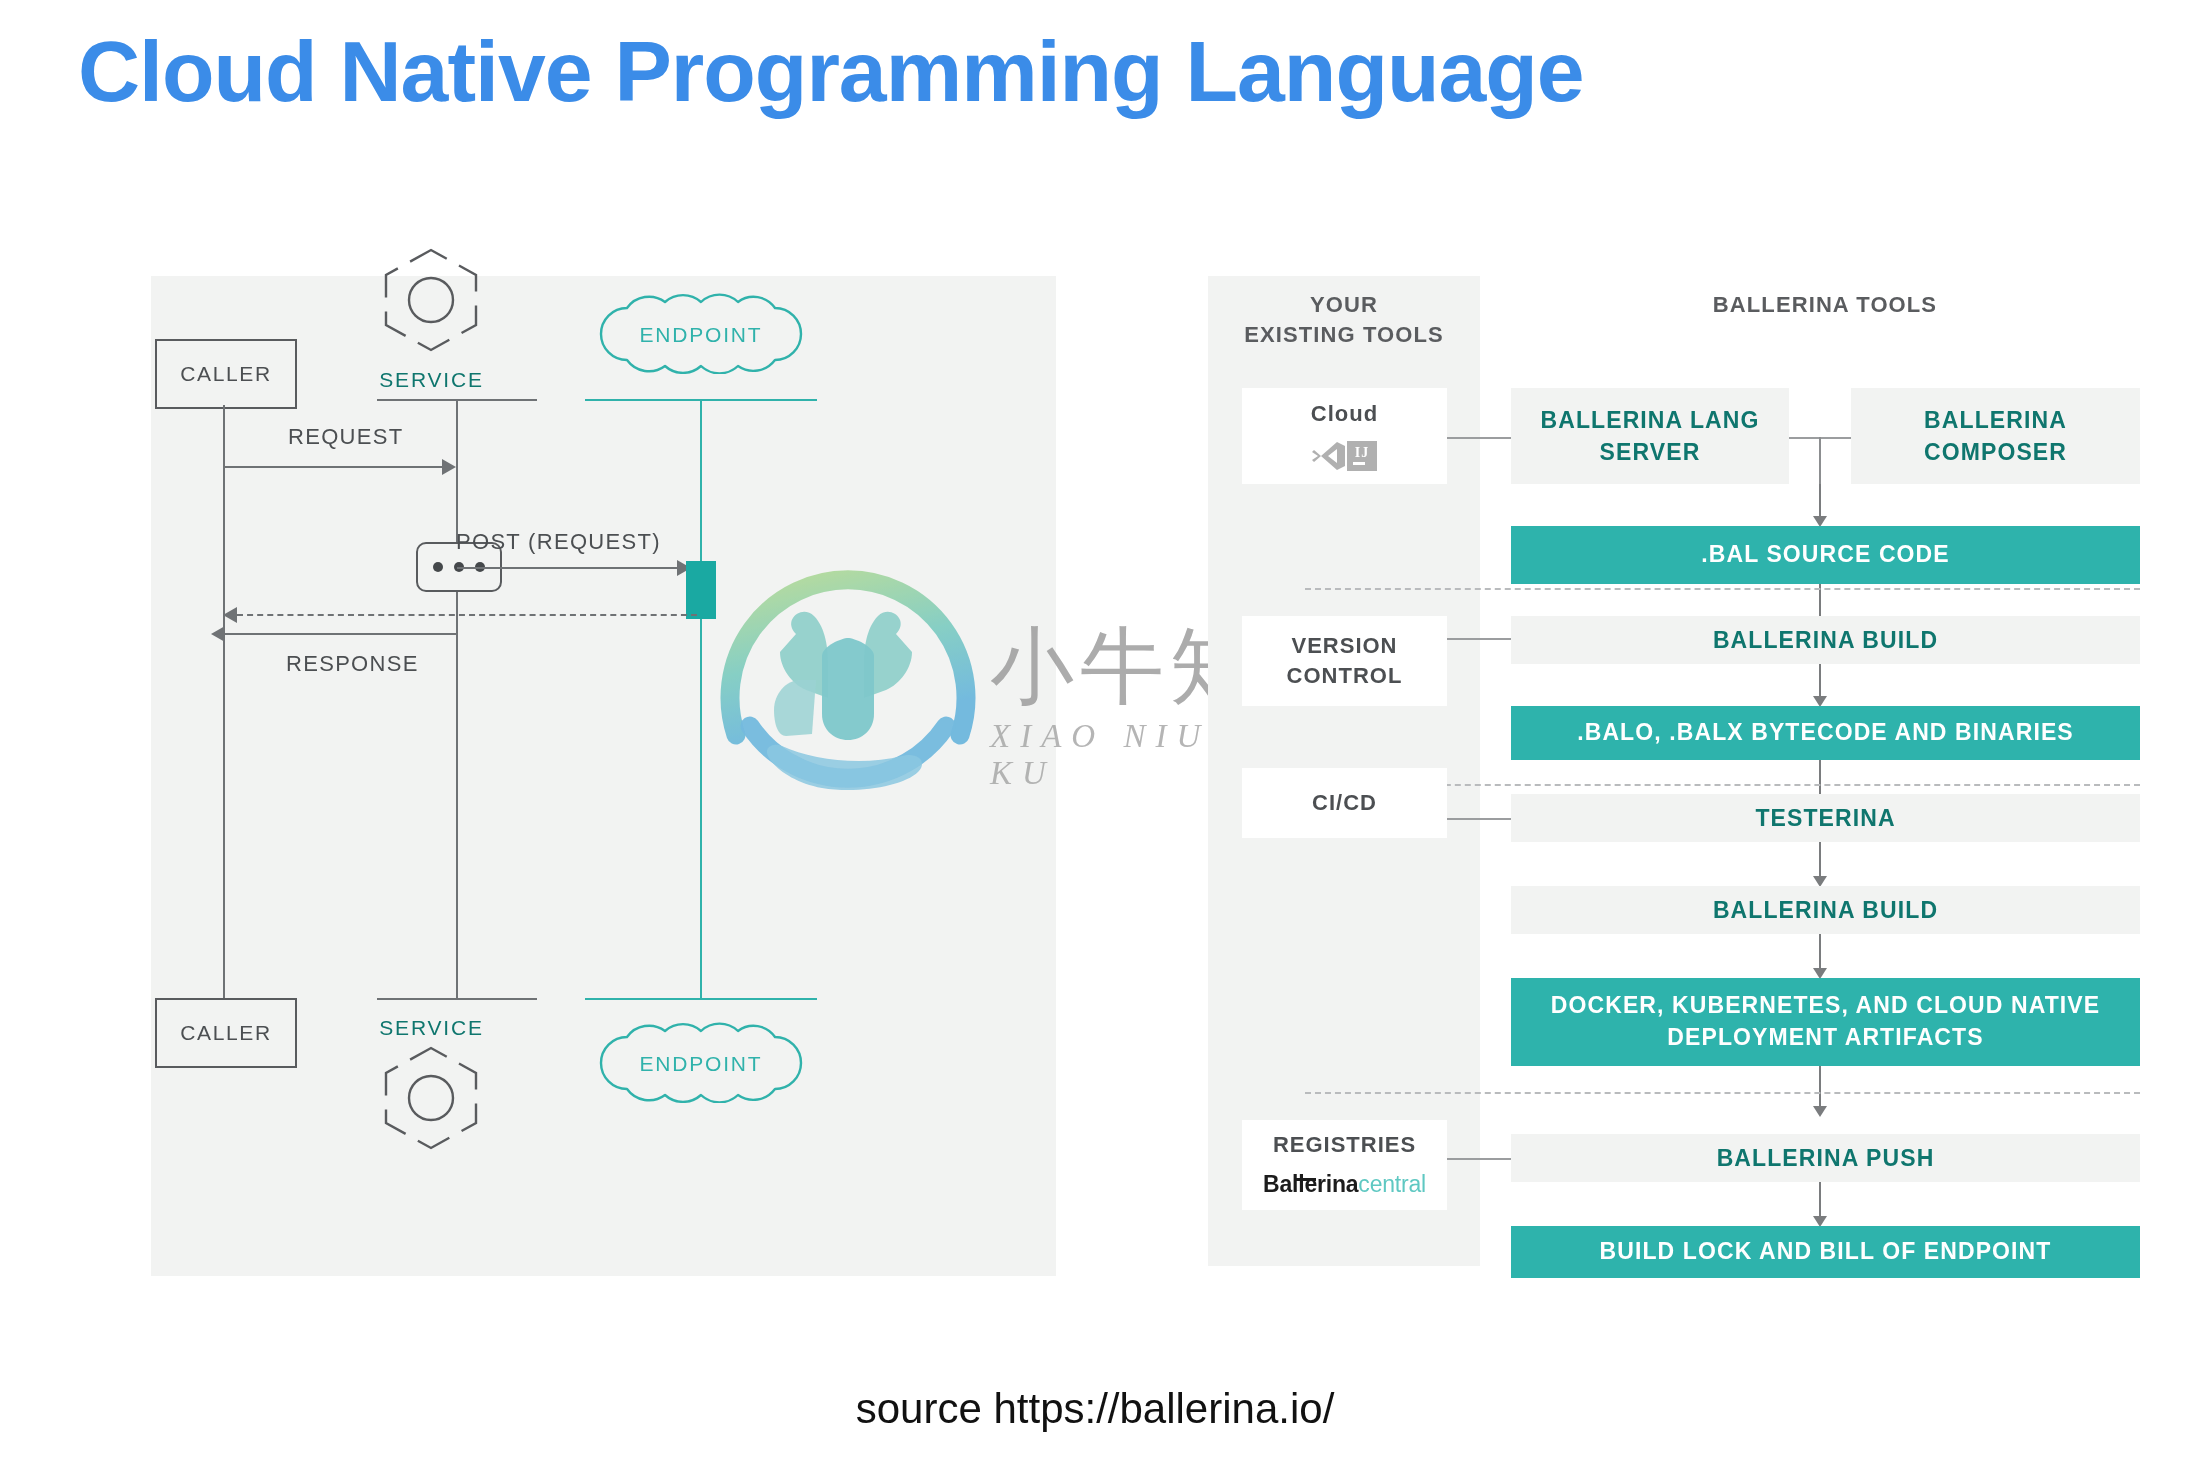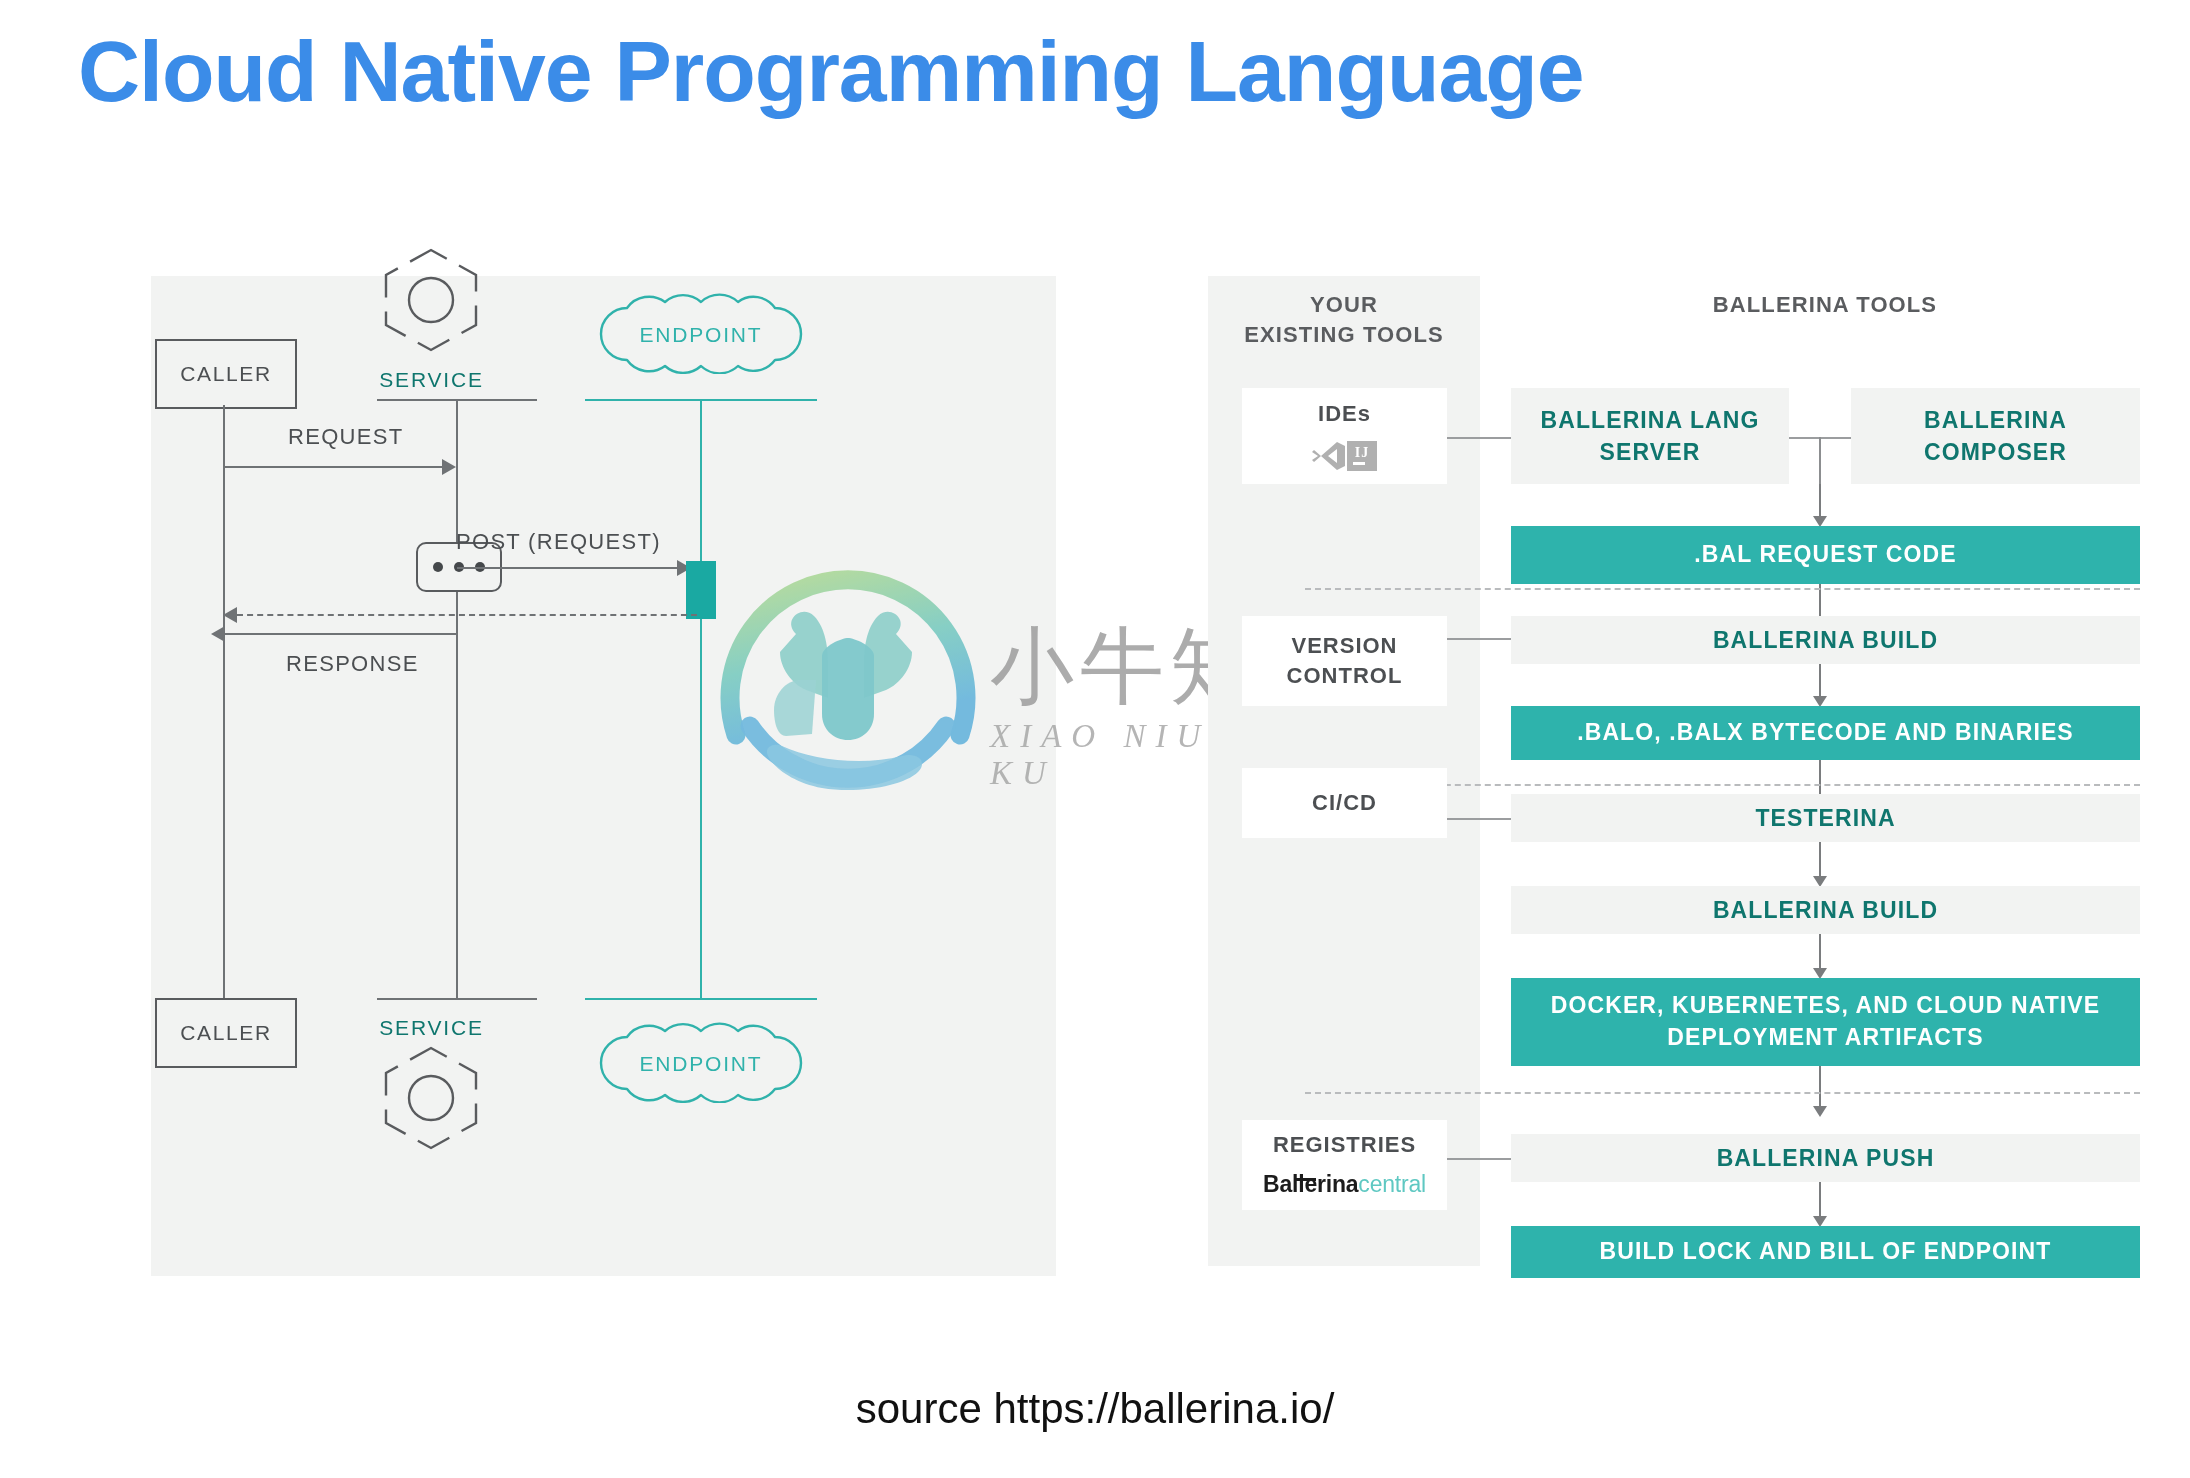--- a/index.html
+++ b/index.html
@@ -231,21 +231,21 @@
     <div class="wm-text-en">XIAO NIU ZHI SHI KU</div>
   </div>
 
   <div class="tools-col"></div>
 
   <div class="col-title" style="left:1208px;top:290px;width:272px;">YOUR
 EXISTING TOOLS</div>
   <div class="col-title" style="left:1510px;top:290px;width:630px;">BALLERINA TOOLS</div>
 
   <div class="white-box" style="left:1242px;top:388px;width:205px;height:96px;">
-    <span>IDEs</span>
+    <span>Cloud</span>
     <span class="ide-icons">
       <svg width="34" height="34" viewBox="0 0 34 34">
         <path d="M25,3 L9,17 L2,11 L0,13 L6,17 L0,21 L2,23 L9,17 L25,31 L33,27 L33,7 Z M25,10 L25,24 L16,17 Z" fill="#b0b0b0"></path>
       </svg>
       <svg width="32" height="32" viewBox="0 0 32 32">
         <rect x="1" y="1" width="30" height="30" fill="#b0b0b0"></rect>
         <text x="16" y="17" font-size="14" font-weight="bold" fill="#ffffff" text-anchor="middle" font-family="Liberation Serif, serif">IJ</text>
         <rect x="7" y="22" width="12" height="3" fill="#ffffff"></rect>
       </svg>
     </span>
@@ -254,21 +254,21 @@
   <div class="connector" style="left:1447px;top:437px;width:64px;"></div>
 
   <div class="gray-box" style="left:1511px;top:388px;width:278px;height:96px;white-space:pre-line;">BALLERINA LANG
 SERVER</div>
   <div class="gray-box" style="left:1851px;top:388px;width:289px;height:96px;white-space:pre-line;">BALLERINA
 COMPOSER</div>
   <div class="connector" style="left:1789px;top:437px;width:62px;"></div>
   <div class="vconn" style="left:1819px;top:437px;height:55px;"></div>
   <div class="down-arrow" style="left:1819px;top:484px;height:34px;"></div>
 
-  <div class="teal-box" style="left:1511px;top:526px;width:629px;height:58px;">.BAL REQUEST CODE</div>
+  <div class="teal-box" style="left:1511px;top:526px;width:629px;height:58px;">.BAL SOURCE CODE</div>
   <div class="down-arrow" style="left:1819px;top:584px;height:42px;"></div>
   <div class="dash-sep" style="left:1305px;top:588px;width:835px;"></div>
 
   <div class="white-box" style="left:1242px;top:616px;width:205px;height:90px;white-space:pre-line;">VERSION
 CONTROL</div>
   <div class="connector" style="left:1447px;top:638px;width:64px;"></div>
 
   <div class="gray-box" style="left:1511px;top:616px;width:629px;height:48px;">BALLERINA BUILD</div>
   <div class="down-arrow" style="left:1819px;top:664px;height:34px;"></div>
 

